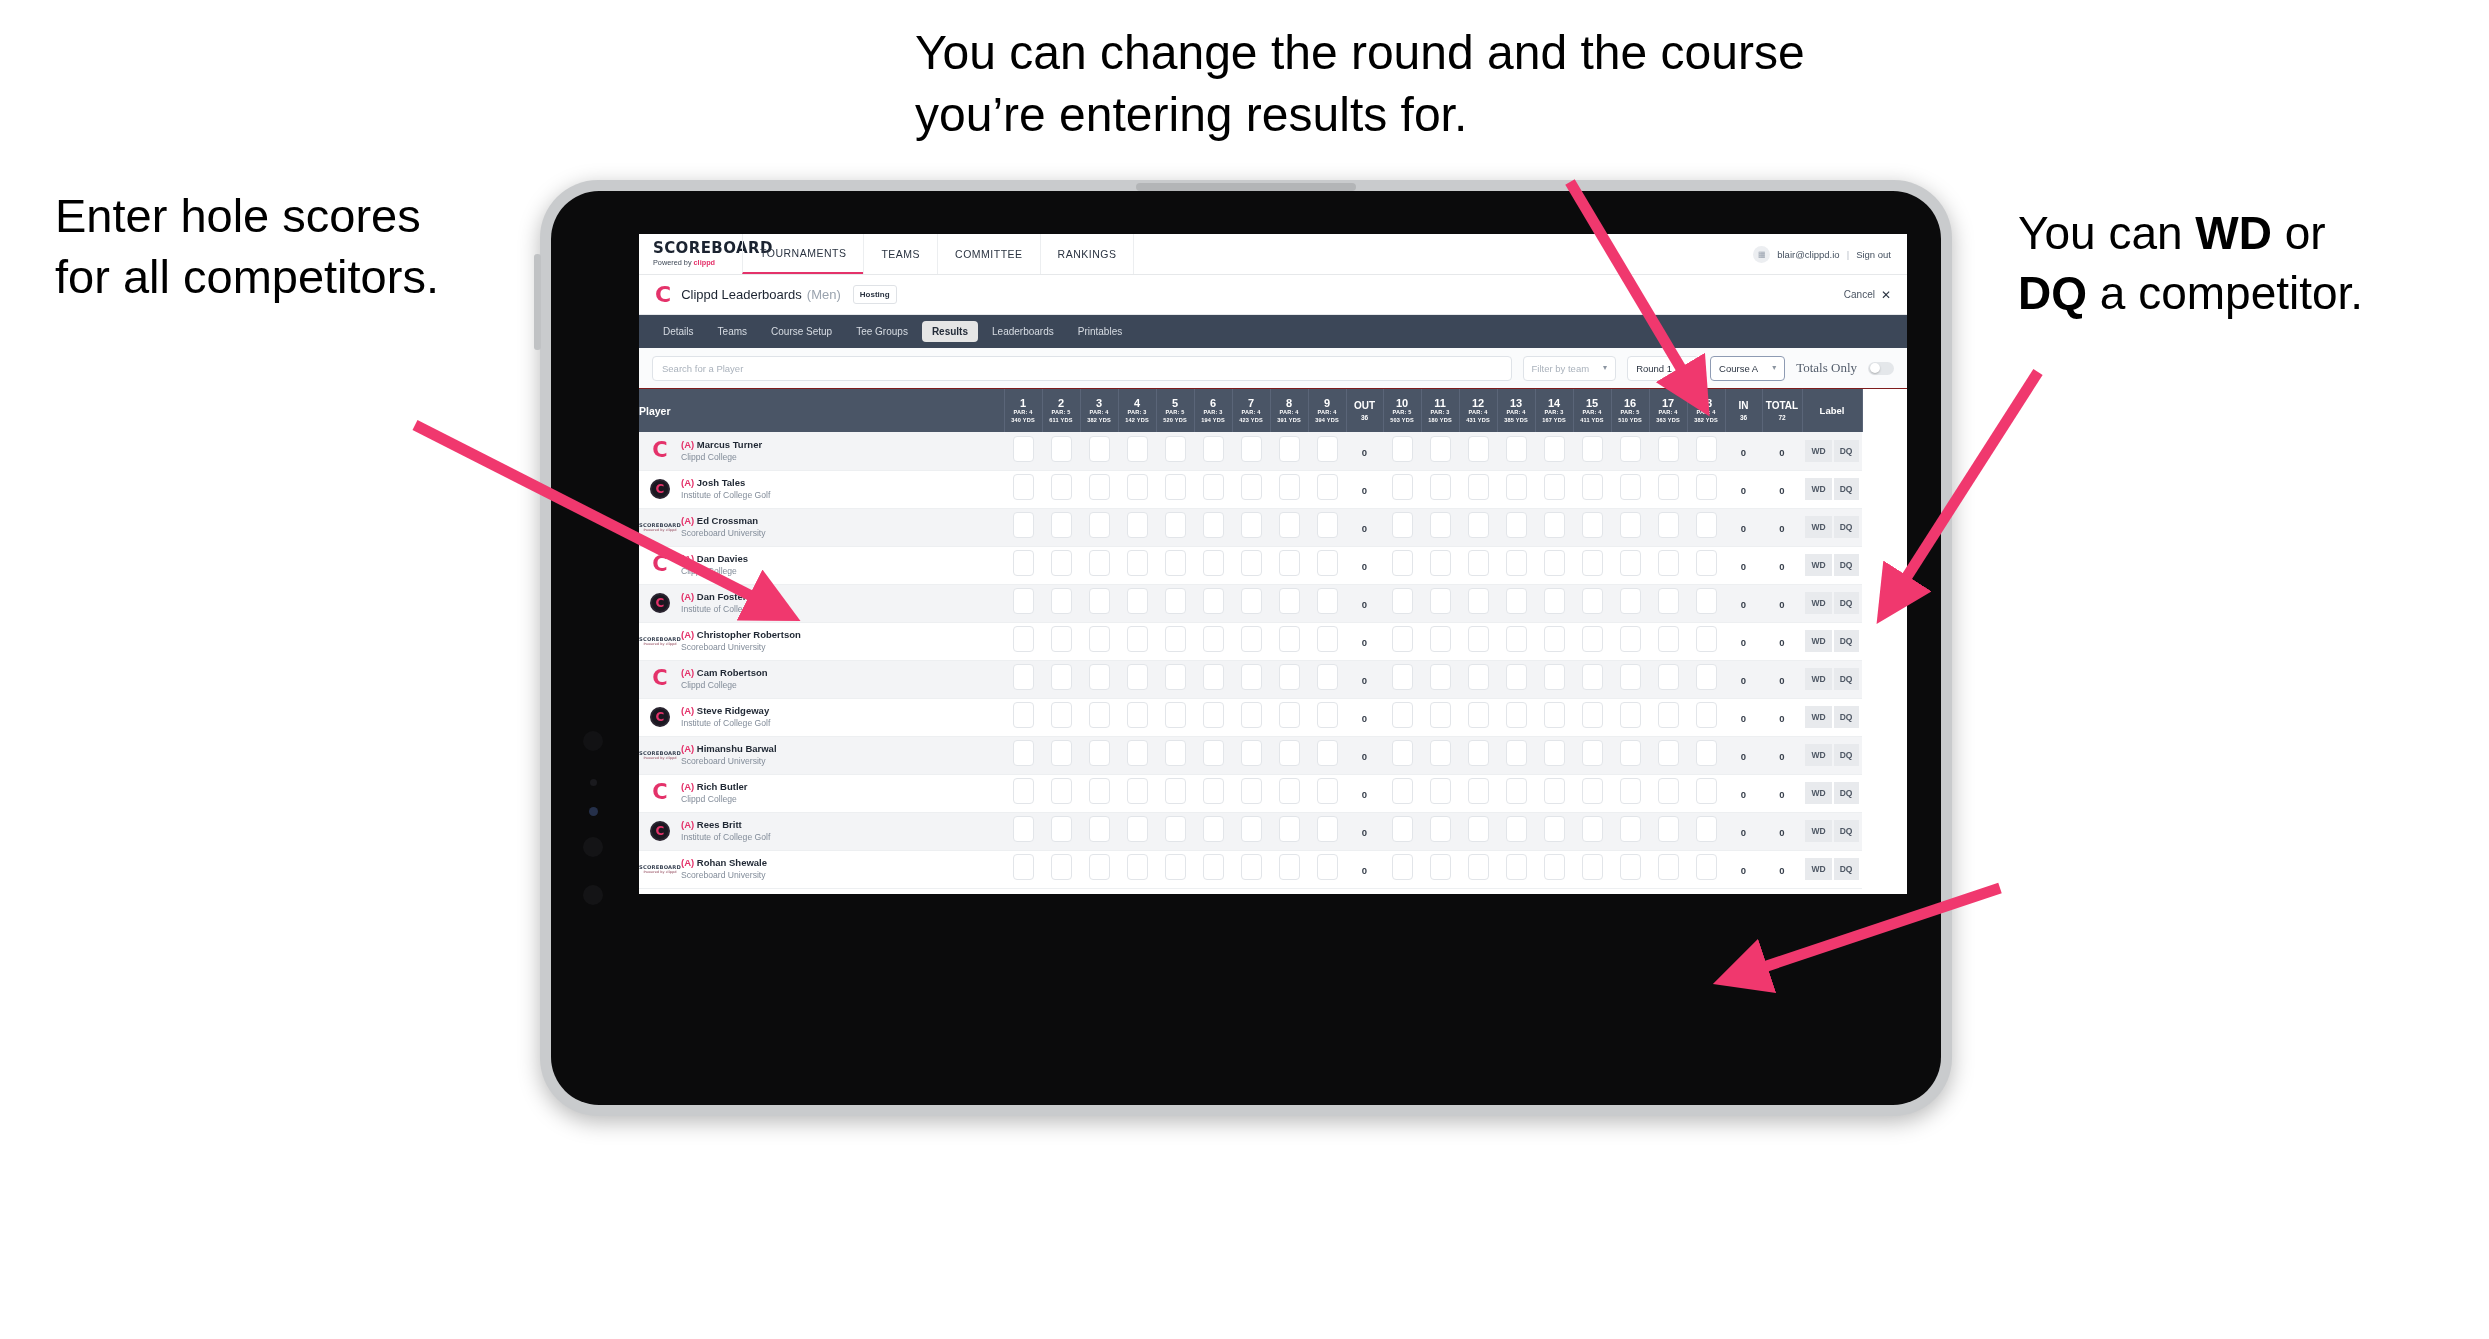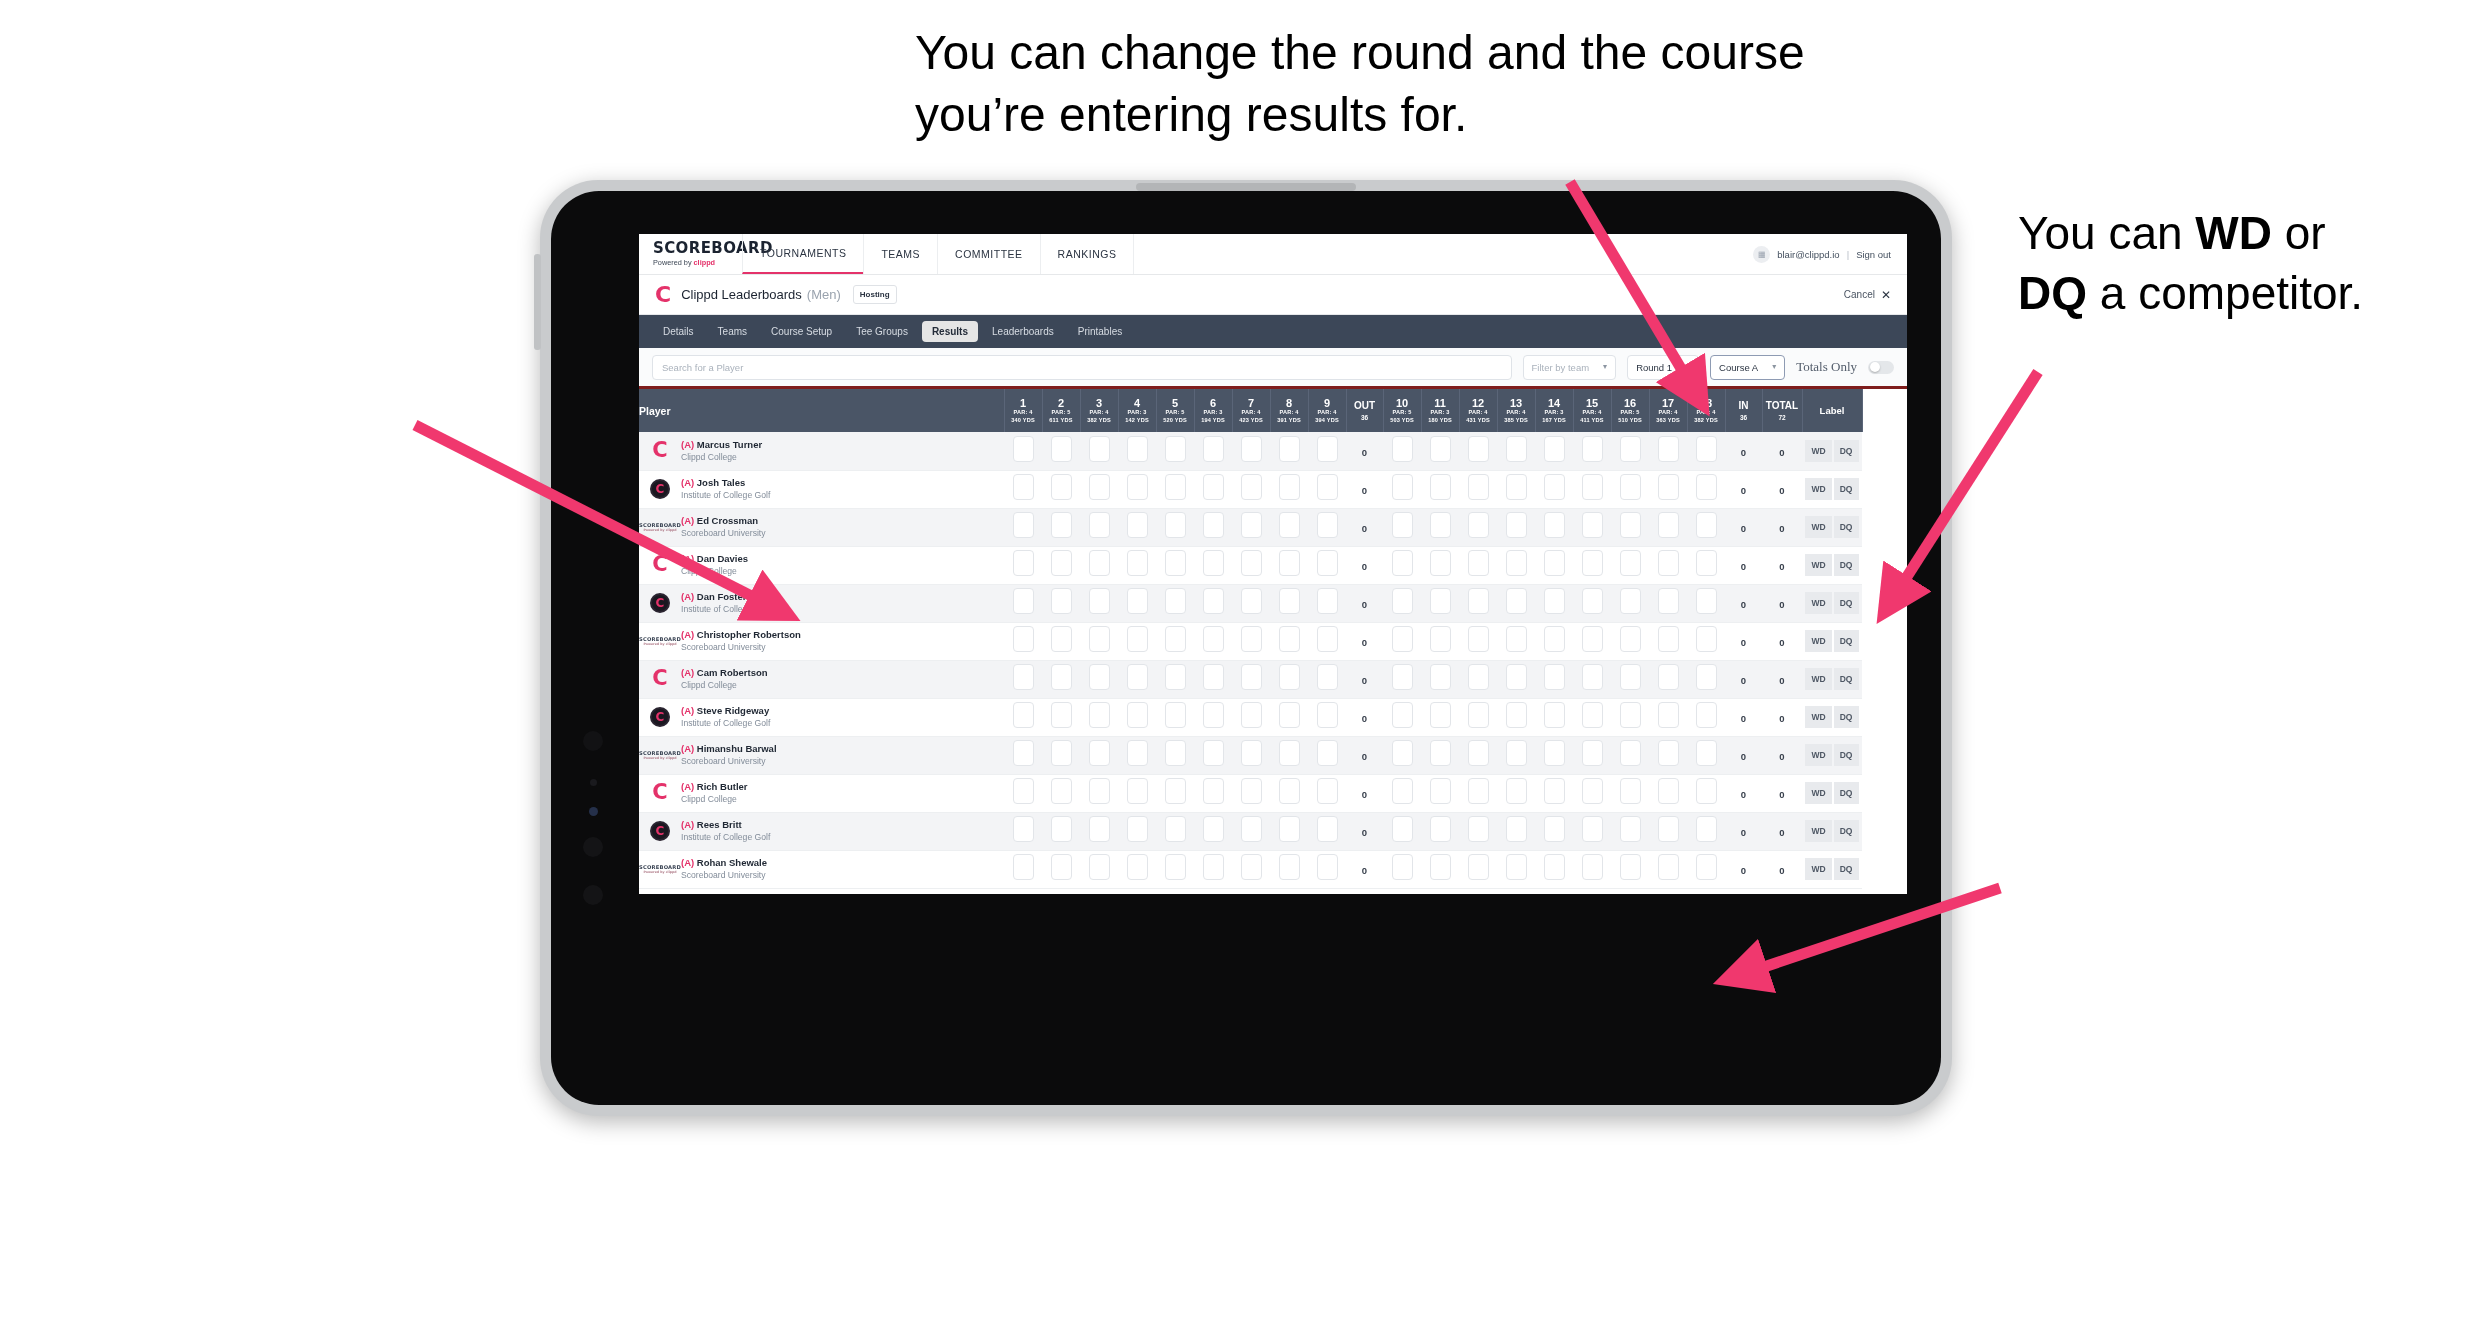--- a/index.html
+++ b/index.html
@@ -95,21 +95,21 @@
   #cancel-link { font-size: 10px; color: #4a5462; display: flex; align-items: center; gap: 6px; }
   #cancel-x { font-size: 12px; color: #2b3442; }
 
   
   #tabs { display: flex; align-items: center; height: 33px; background: #3c4758; padding: 0 14px; gap: 4px; }
   .tab { font-size: 10px; color: #d7dce3; padding: 5px 10px; border-radius: 4px; }
   .tab.active { background: #e5e5e5; color: #242c39; font-weight: 600; }
 
   
   #filterbar { display: flex; align-items: center; height: 41px; background: #fafbfc;
-               padding: 0 13px; gap: 11px; border-bottom: 3px solid #7f1d1d; }
+               padding: 0 13px; gap: 11px; border-bottom: 1px solid #7f1d1d; }
   #search-input { flex: 1; height: 25px; border: 1px solid #dfe3e8; border-radius: 4px;
                   background: #fff; font-size: 9.5px; color: #aab2bc; padding: 0 9px;
                   display: flex; align-items: center; }
   .select-box { height: 25px; border: 1px solid #dfe3e8; border-radius: 4px; background: #fff;
                 font-size: 9.5px; color: #2b3442; padding: 0 8px; display: flex;
                 align-items: center; gap: 14px; }
   .select-box.placeholder { color: #aab2bc; }
   .select-box.focused { border-color: #8e9bb3; }
   .caret { font-size: 8px; color: #8c95a1; line-height: 1; }
   #totals-label { font-size: 13px; color: #535d6b; font-family: Liberation Serif, serif; }
@@ -165,20 +165,21 @@
 
   
   #table-gap { height: 41px; background: #fff; border-bottom: 1px solid #e8eaec; }
 </style>
 </head>
 <body>
 
 <div id="stage">
 
   <div class="anno" id="anno-top">You can change the round and the course you’re entering results for.</div>
+  <div class="anno" id="anno-left">Enter hole scores for all competitors.</div>
 
   <div class="anno" id="anno-wd"><span>You can </span><b>WD</b><span> or
 </span><b>DQ</b><span> a competitor.</span></div>
 
 
   <div id="tablet">
     <div id="topbar-notch"></div>
     <div class="side-btn" id="vol-btn"></div>
     <div id="tablet-inner">
       <div class="cam-dot" id="cam1"></div>

